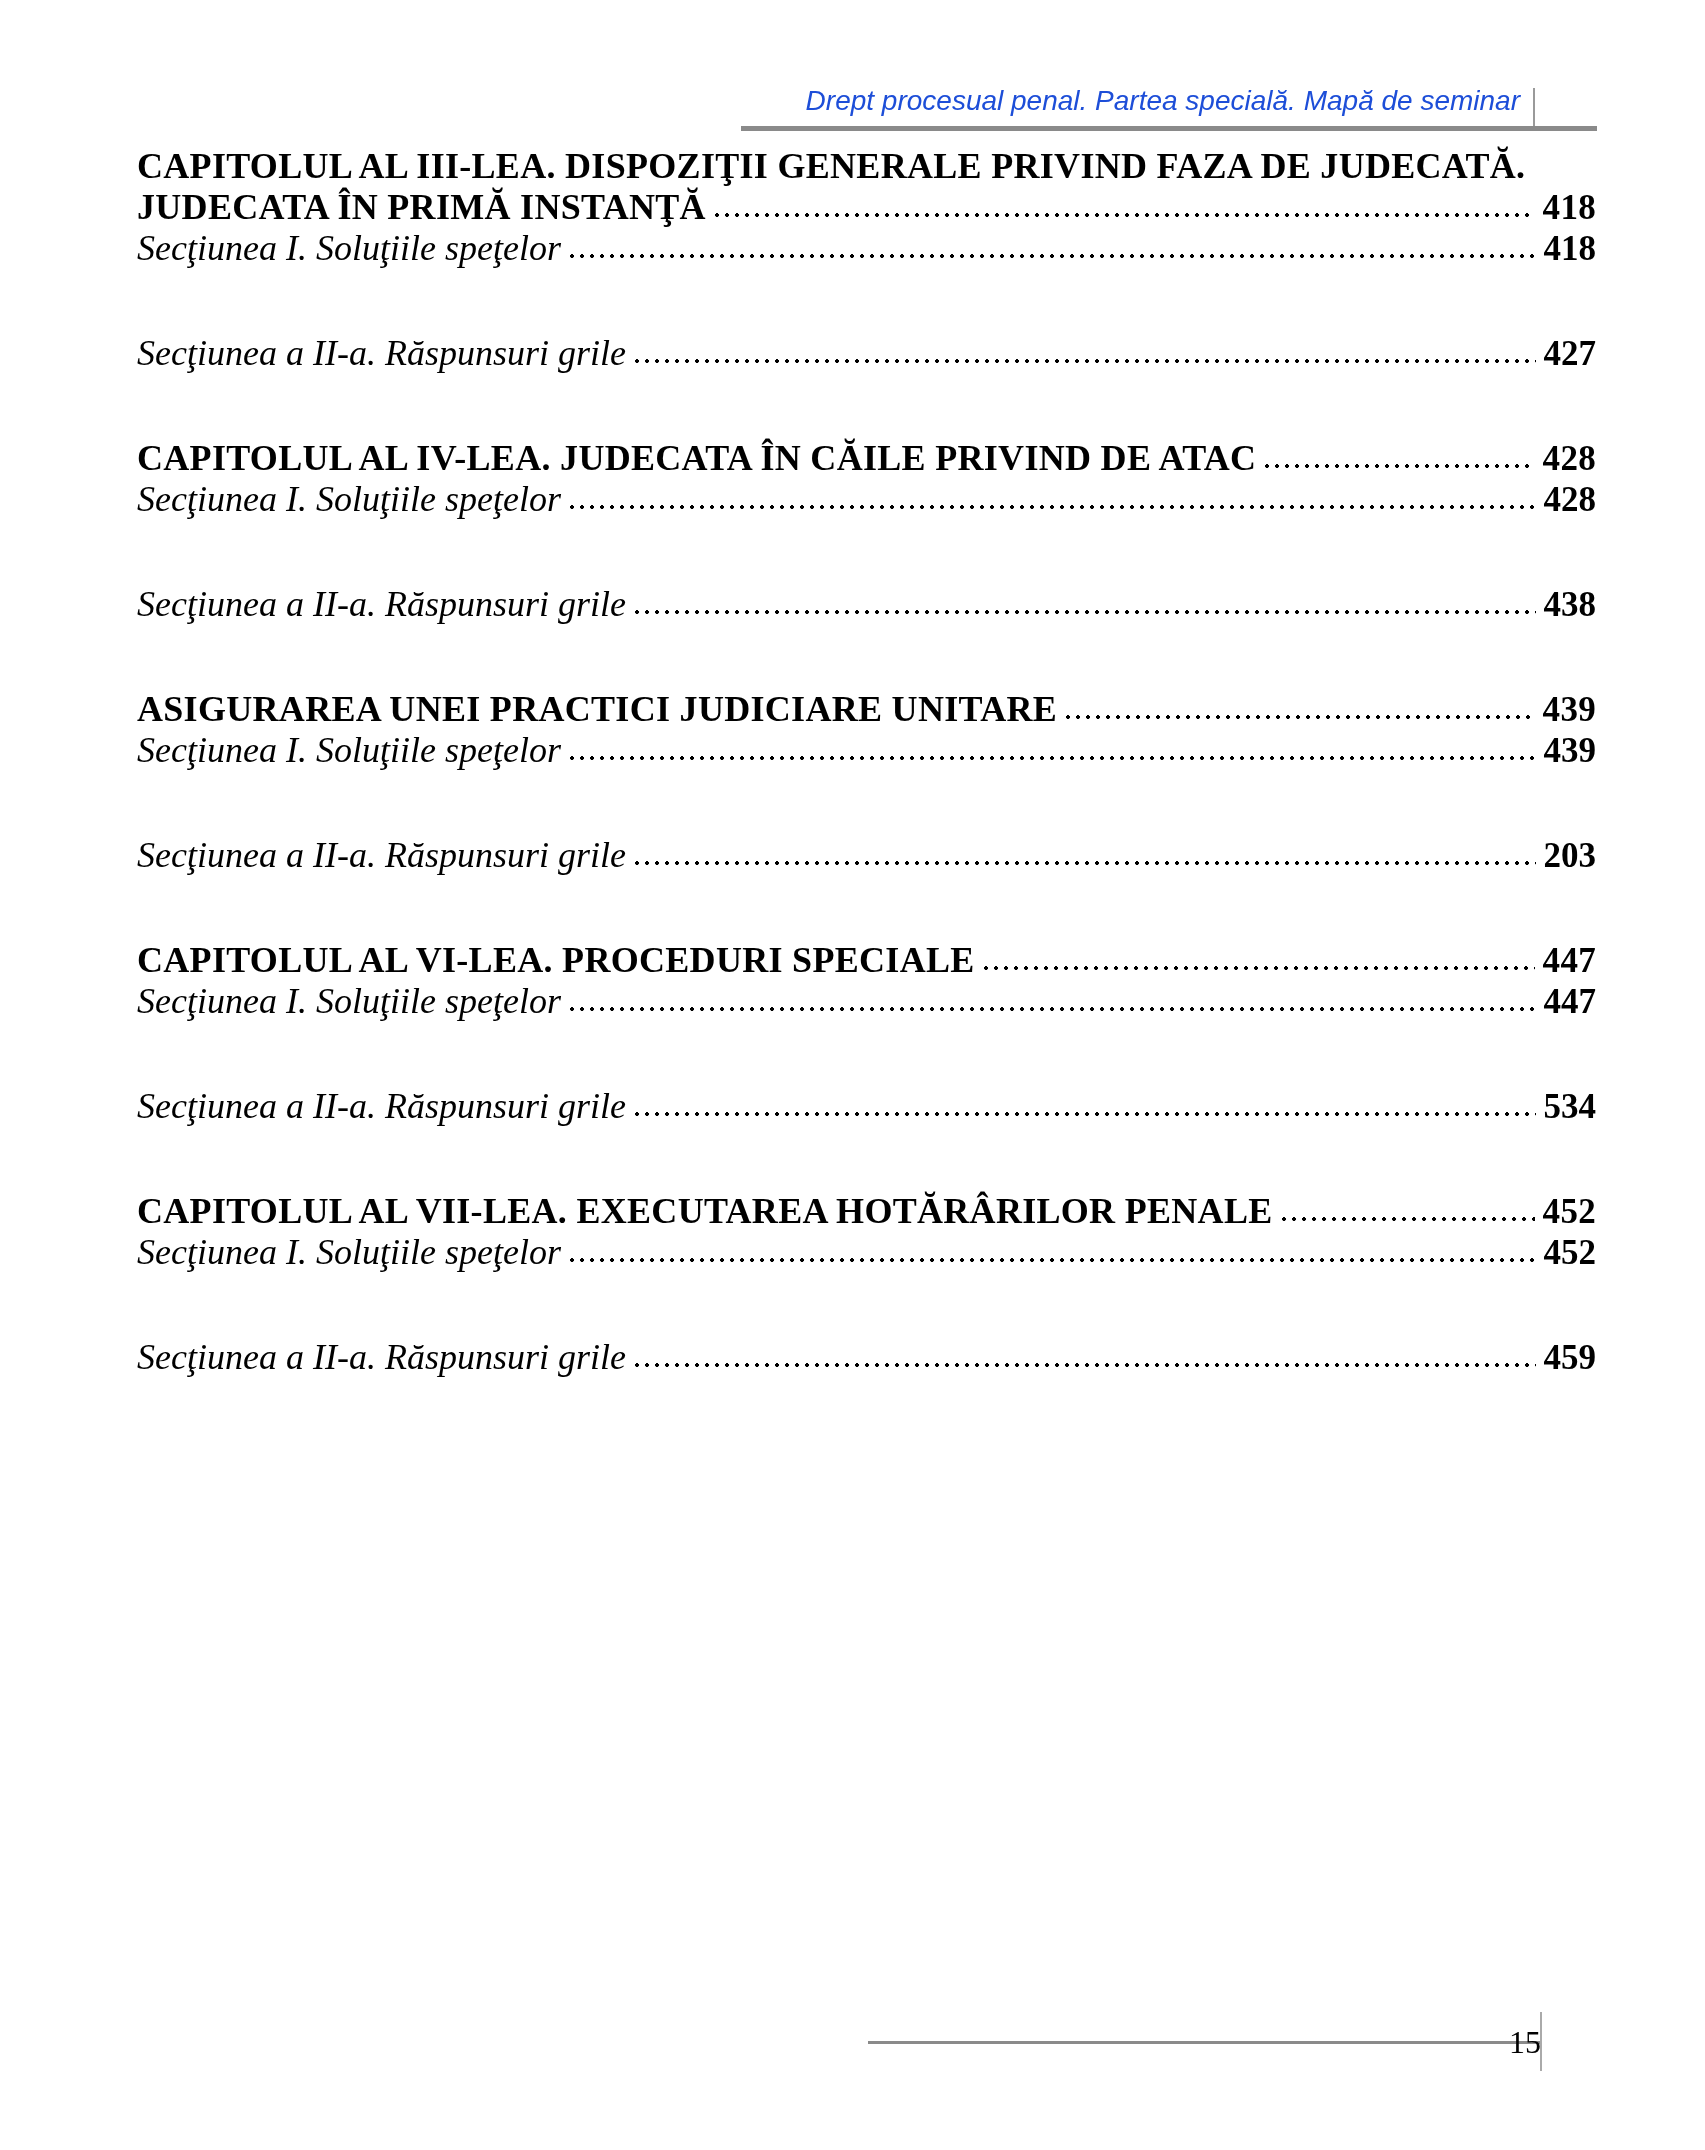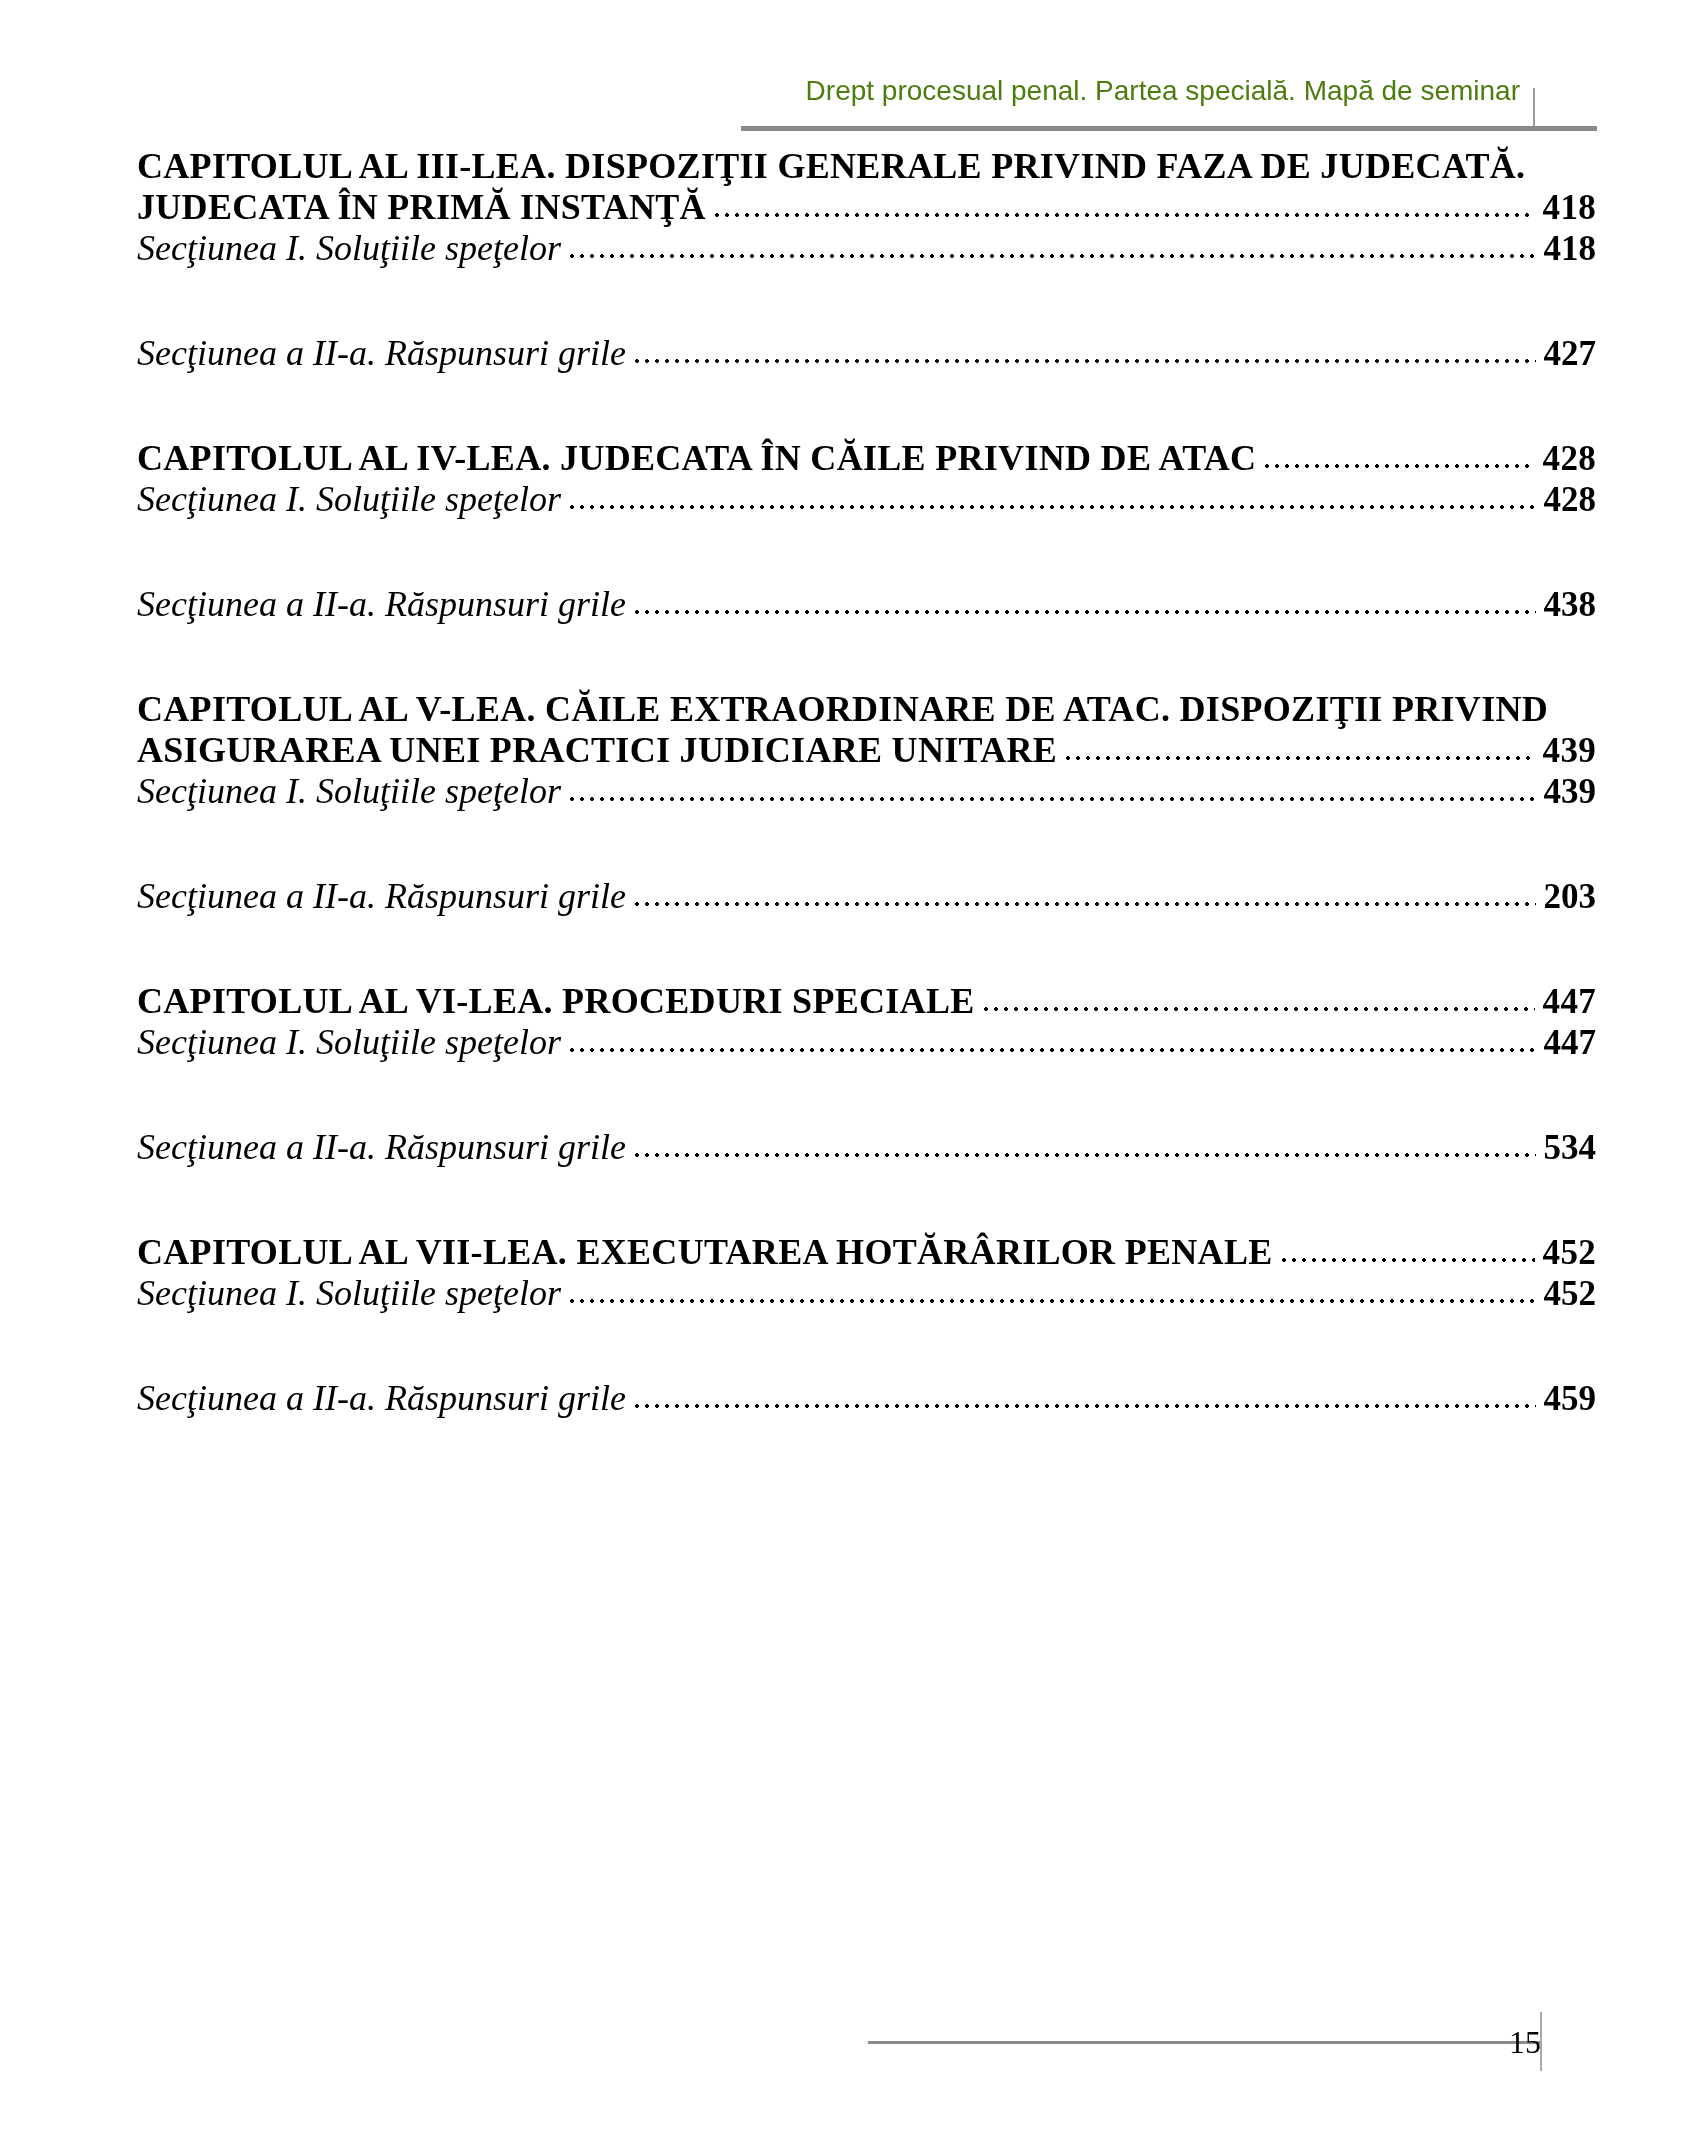--- a/index.html
+++ b/index.html
@@ -12,27 +12,28 @@
     height: 2151px;
     position: relative;
     overflow: hidden;
     font-family: "Liberation Serif", serif;
     color: #000000;
   }
 
   
   .header-title {
     position: absolute;
-    top: 73px;
+    top: 83px;
     right: 185px;
     font-family: "Liberation Sans", sans-serif;
     font-size: 28px;
     line-height: 36px;
-    color: #4d7c0f;
+    color: #1d4ed8;
     white-space: nowrap;
+    font-style: italic;
   }
   .header-vline {
     position: absolute;
     left: 1533px;
     top: 88px;
     width: 2.3px;
     height: 39px;
     background: #9a9a9a;
   }
   .header-rule {
@@ -150,21 +151,20 @@
     <span class="page-num">428</span>
   </div>
 
   <div class="section row toc-line gap-top">
     <span class="label">Secţiunea a II-a. Răspunsuri grile</span>
     <span class="leader"></span>
     <span class="page-num">438</span>
   </div>
 
   <div class="chapter gap-top">
-    <div class="toc-line">CAPITOLUL AL V-LEA. CĂILE EXTRAORDINARE DE ATAC. DISPOZIŢII PRIVIND</div>
     <div class="row toc-line">
       <span class="label">ASIGURAREA UNEI PRACTICI JUDICIARE UNITARE</span>
       <span class="leader"></span>
       <span class="page-num">439</span>
     </div>
   </div>
 
   <div class="section row toc-line">
     <span class="label">Secţiunea I. Soluţiile speţelor</span>
     <span class="leader"></span>

